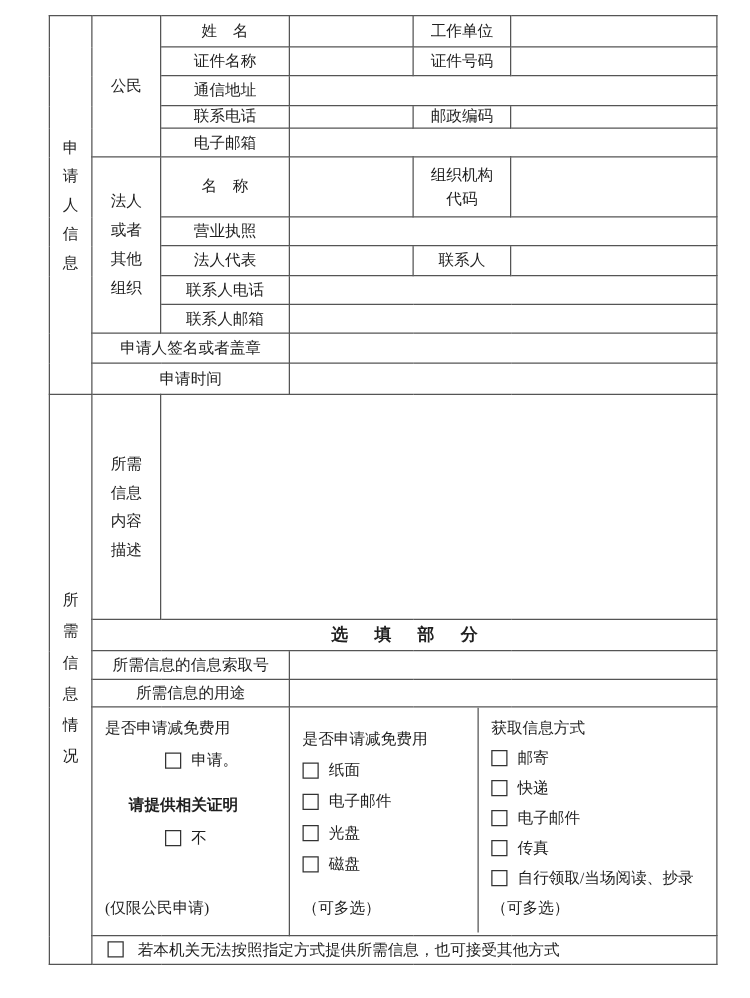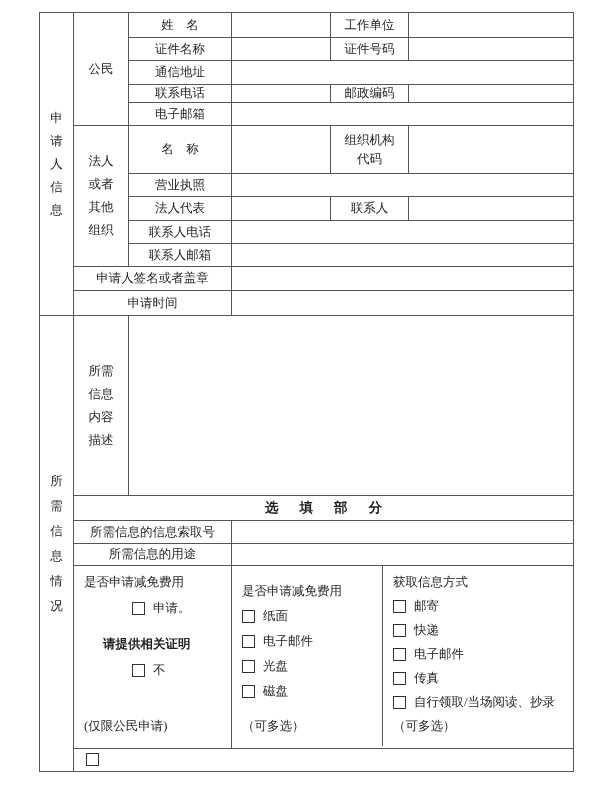--- a/index.html
+++ b/index.html
@@ -22,21 +22,21 @@
   }
   td.lbl{text-align:center;border-radius:10px;}
   td.val{background:#ffffff;}
   
   td.side{text-align:center;}
   td.side .vtxt{
     display:block;margin:0 auto;width:15px;
     text-align:center;word-break:break-all;
   }
   td.side .lh1{line-height:23px;}
-  td.side .lh2{line-height:25px;}
+  td.side .lh2{line-height:25px;font-family:Liberation Mono, monospace;}
   
   .wrap2{
     display:inline-block;width:28px;line-height:23px;
     text-align:center;word-break:break-all;vertical-align:middle;
   }
   .wrapDesc{
     display:inline-block;width:28px;line-height:23px;
     text-align:center;word-break:break-all;vertical-align:middle;
   }
   .wrapOrgCode{
@@ -232,17 +232,18 @@
             <span>自行领取/当场阅读、抄录</span>
           </div>
           <div class="note">（可多选）</div>
         </div>
       </div>
     </td>
   </tr>
   <tr style="height:23px">
     <td class="fallback" colspan="5">
       <span class="cb"></span>
+      <span>若本机关无法按照指定方式提供所需信息，也可接受其他方式</span>
     </td>
   </tr>
 </tbody>
     </table>
 </div>
 
 </body></html>

